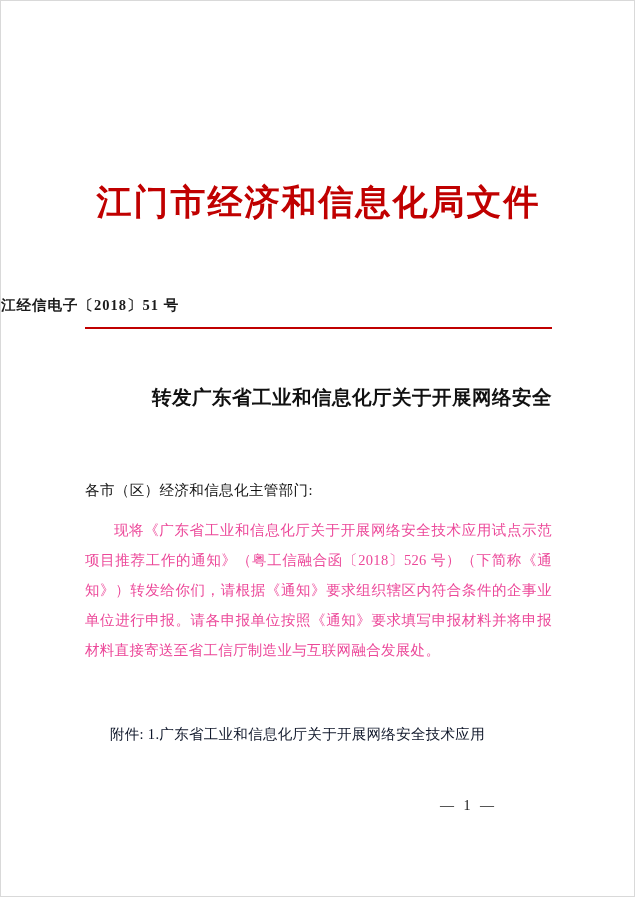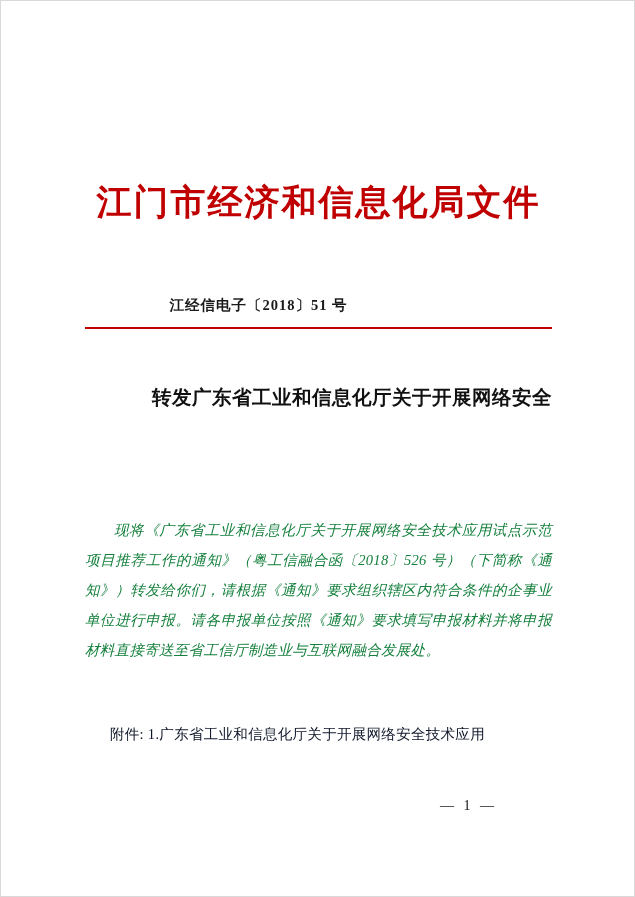--- a/index.html
+++ b/index.html
@@ -38,21 +38,20 @@
     font-weight: bold;
     letter-spacing: 2px;
     font-family: "Liberation Serif", "DejaVu Serif", serif;
     white-space: nowrap;
   }
   .doc-number {
     position: absolute;
     left: 0;
     top: 295px;
     width: 515px;
-    text-align: center;
     font-size: 14.5px;
     color: #1a1a1a;
     letter-spacing: 1px;
     font-weight: bold;
   }
   .red-rule {
     position: absolute;
     left: 84px;
     top: 326px;
     width: 467px;
@@ -82,26 +81,25 @@
     font-size: 14.5px;
     color: #111111;
     letter-spacing: 0.4px;
   }
   .para {
     position: absolute;
     left: 84px;
     top: 514px;
     width: 467px;
     font-size: 14.5px;
-    color: #15803d;
+    color: #ec4899;
     line-height: 30px;
     text-align: justify;
     text-indent: 29px;
     letter-spacing: 0.3px;
-    font-style: italic;
   }
   .attach {
     position: absolute;
     left: 84px;
     top: 718px;
     width: 467px;
     font-size: 14.5px;
     color: #0f172a;
     line-height: 30px;
     letter-spacing: 0.3px;
@@ -136,20 +134,21 @@
     <div class="doc-title">江门市经济和信息化局文件</div>
 
     <div class="doc-number">江经信电子〔2018〕51 号</div>
 
     <div class="red-rule"></div>
 
     <div class="subject">
       <span>转发广东省工业和信息化厅关于开展网络安全</span>
     </div>
 
+    <div class="recipient">各市（区）经济和信息化主管部门:</div>
 
     <div class="para">现将《广东省工业和信息化厅关于开展网络安全技术应用试点示范项目推荐工作的通知》（粤工信融合函〔2018〕526 号）（下简称《通知》）转发给你们，请根据《通知》要求组织辖区内符合条件的企事业单位进行申报。请各申报单位按照《通知》要求填写申报材料并将申报材料直接寄送至省工信厅制造业与互联网融合发展处。</div>
 
     <div class="attach">
       <span>附件: 1.广东省工业和信息化厅关于开展网络安全技术应用</span>
     </div>
 
     <div class="page-number">
       <span class="page-number-inner">— 1 —</span>
     </div>

